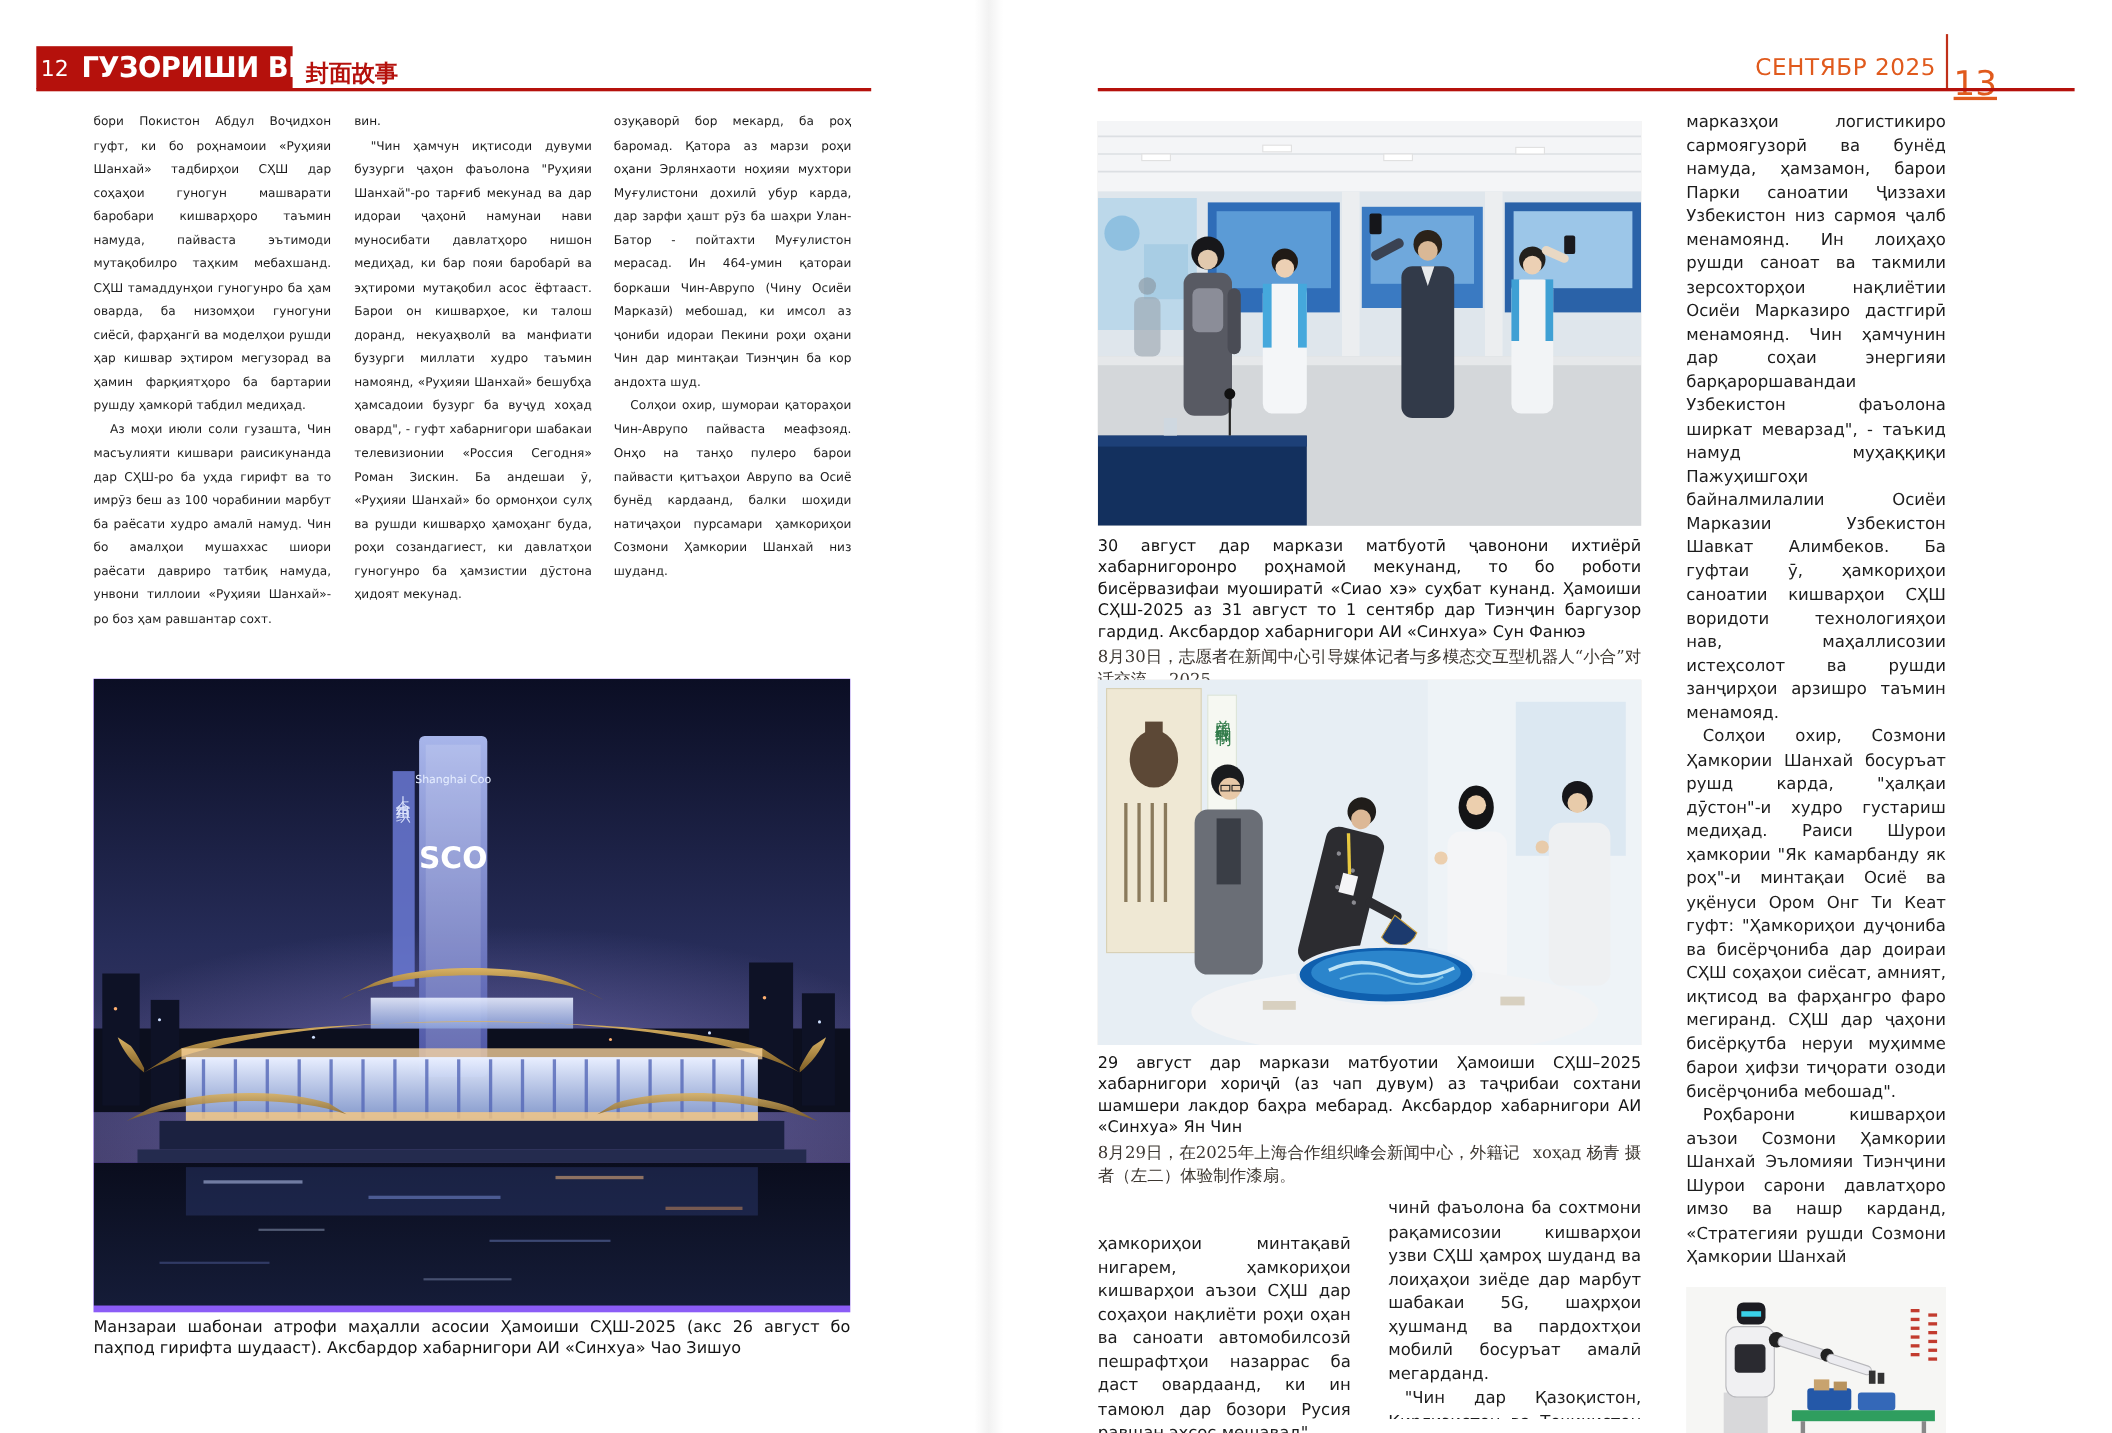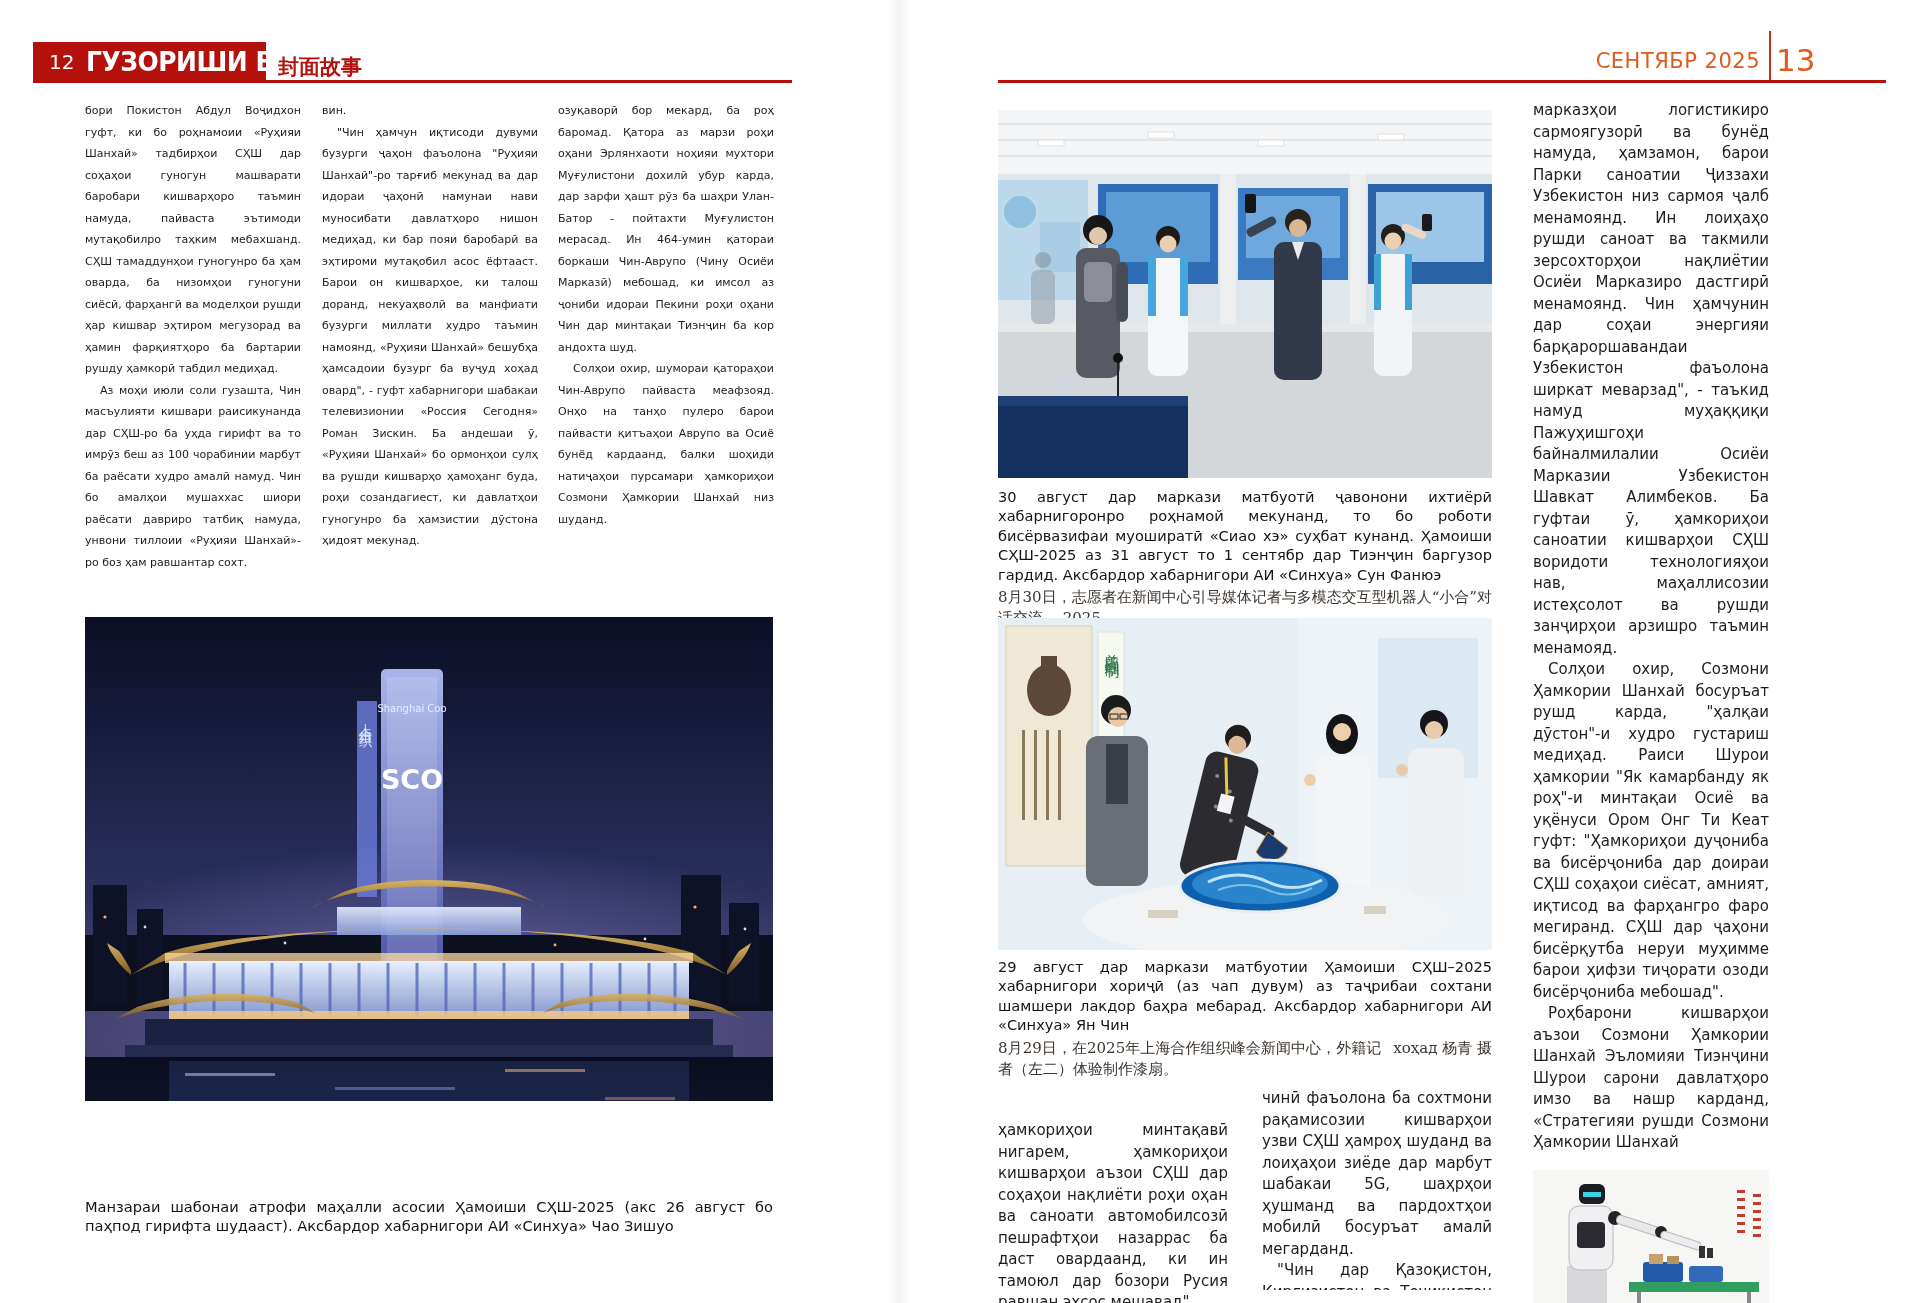--- a/index.html
+++ b/index.html
@@ -3,45 +3,45 @@
 <meta charset="utf-8">
 <style>
   * { margin:0; padding:0; box-sizing:border-box; }
   html,body { background:#ffffff; }
   #spread {
     position:relative; width:1920px; height:1303px; background:#ffffff;
     font-family:"DejaVu Sans","Liberation Sans",sans-serif; color:#1d1d1d; overflow:hidden;
   }
   
   .hdr-box { position:absolute; left:33px; top:42px; width:233px; height:39px;
-    background:#b5110c; color:#fff; display:flex; align-items:center; gap:12px; padding:0 16px; }
+    background:#b5110c; color:#fff; display:flex; align-items:center; gap:12px; padding:0 4px; }
   .hdr-num { font-size:20px; }
   .hdr-title { font-size:26px; font-weight:bold; letter-spacing:-0.5px; transform:scaleX(.96); transform-origin:left; white-space:nowrap; }
   .hdr-zh { position:absolute; left:278px; top:53px; color:#b5110c; font-weight:bold; font-size:21px;
     font-family:"DejaVu Serif","Liberation Serif",serif; }
   .rule { position:absolute; height:3px; background:#b5110c; }
   #rule-left  { left:33px;  top:80px; width:759px; }
   #rule-right { left:998px; top:80px; width:888px; }
   .hdr-issue { position:absolute; left:1560px; top:49px; width:200px; text-align:right;
     color:#e05a1d; font-size:21px; letter-spacing:.5px; }
   .hdr-vline { position:absolute; left:1769px; top:31px; width:2px; height:49px; background:#c0301a; }
-  .hdr-pnum-r { position:absolute; left:1776px; top:42px; color:#e05a1d; font-size:31px; }
+  .hdr-pnum-r { position:absolute; left:1776px; top:58px; color:#e05a1d; font-size:31px;text-decoration:underline; }
   .gutter { position:absolute; left:886px; top:0; width:26px; height:1303px;
     background:linear-gradient(90deg,rgba(0,0,0,0) 0%,rgba(0,0,0,.05) 50%,rgba(0,0,0,0) 100%); }
   
   .col { position:absolute; top:100px; width:216px; height:500px; overflow:hidden;
     font-size:11px; line-height:21.5px; text-align:justify; }
   #col1 { left:85px; } #col2 { left:322px; } #col3 { left:558px; }
   .col p { margin:0; }
   .ind { text-indent:15px; }
   .red-head { color:#d01910; font-weight:bold; text-align:center; line-height:1.3;
     margin:21px 6px 19px; text-indent:0; font-size:15.5px; }
   
   .photo { position:absolute; overflow:hidden; background:#ccc; }
-  #photo-night { left:85px; top:617px; width:688px; height:484px; background:#8b5cf6;text-align:center; }
+  #photo-night { left:85px; top:617px; width:688px; height:576px; background:#8b5cf6;text-align:center; }
   #photoA { left:998px; top:110px; width:494px; height:368px; }
   #photoB { left:998px; top:618px; width:494px; height:332px; }
   .vtext { position:absolute; writing-mode:vertical-rl; text-orientation:upright; pointer-events:none; }
   #tower-zh { left:271px; top:96px; color:#e3eaff; font-size:13px; letter-spacing:4px; opacity:.95; }
   #fan-sign-zh { left:104px; top:24px; color:#2f7a48; font-size:15px; letter-spacing:3px;
     font-family:"DejaVu Serif","Liberation Serif",serif; }
   
   .cap { position:absolute; font-size:14.6px; line-height:19.4px; color:#141414; text-align:justify; }
   #cap-night { left:85px; top:1197px; width:688px; }
   #capA { left:998px; top:487px; width:494px; }

